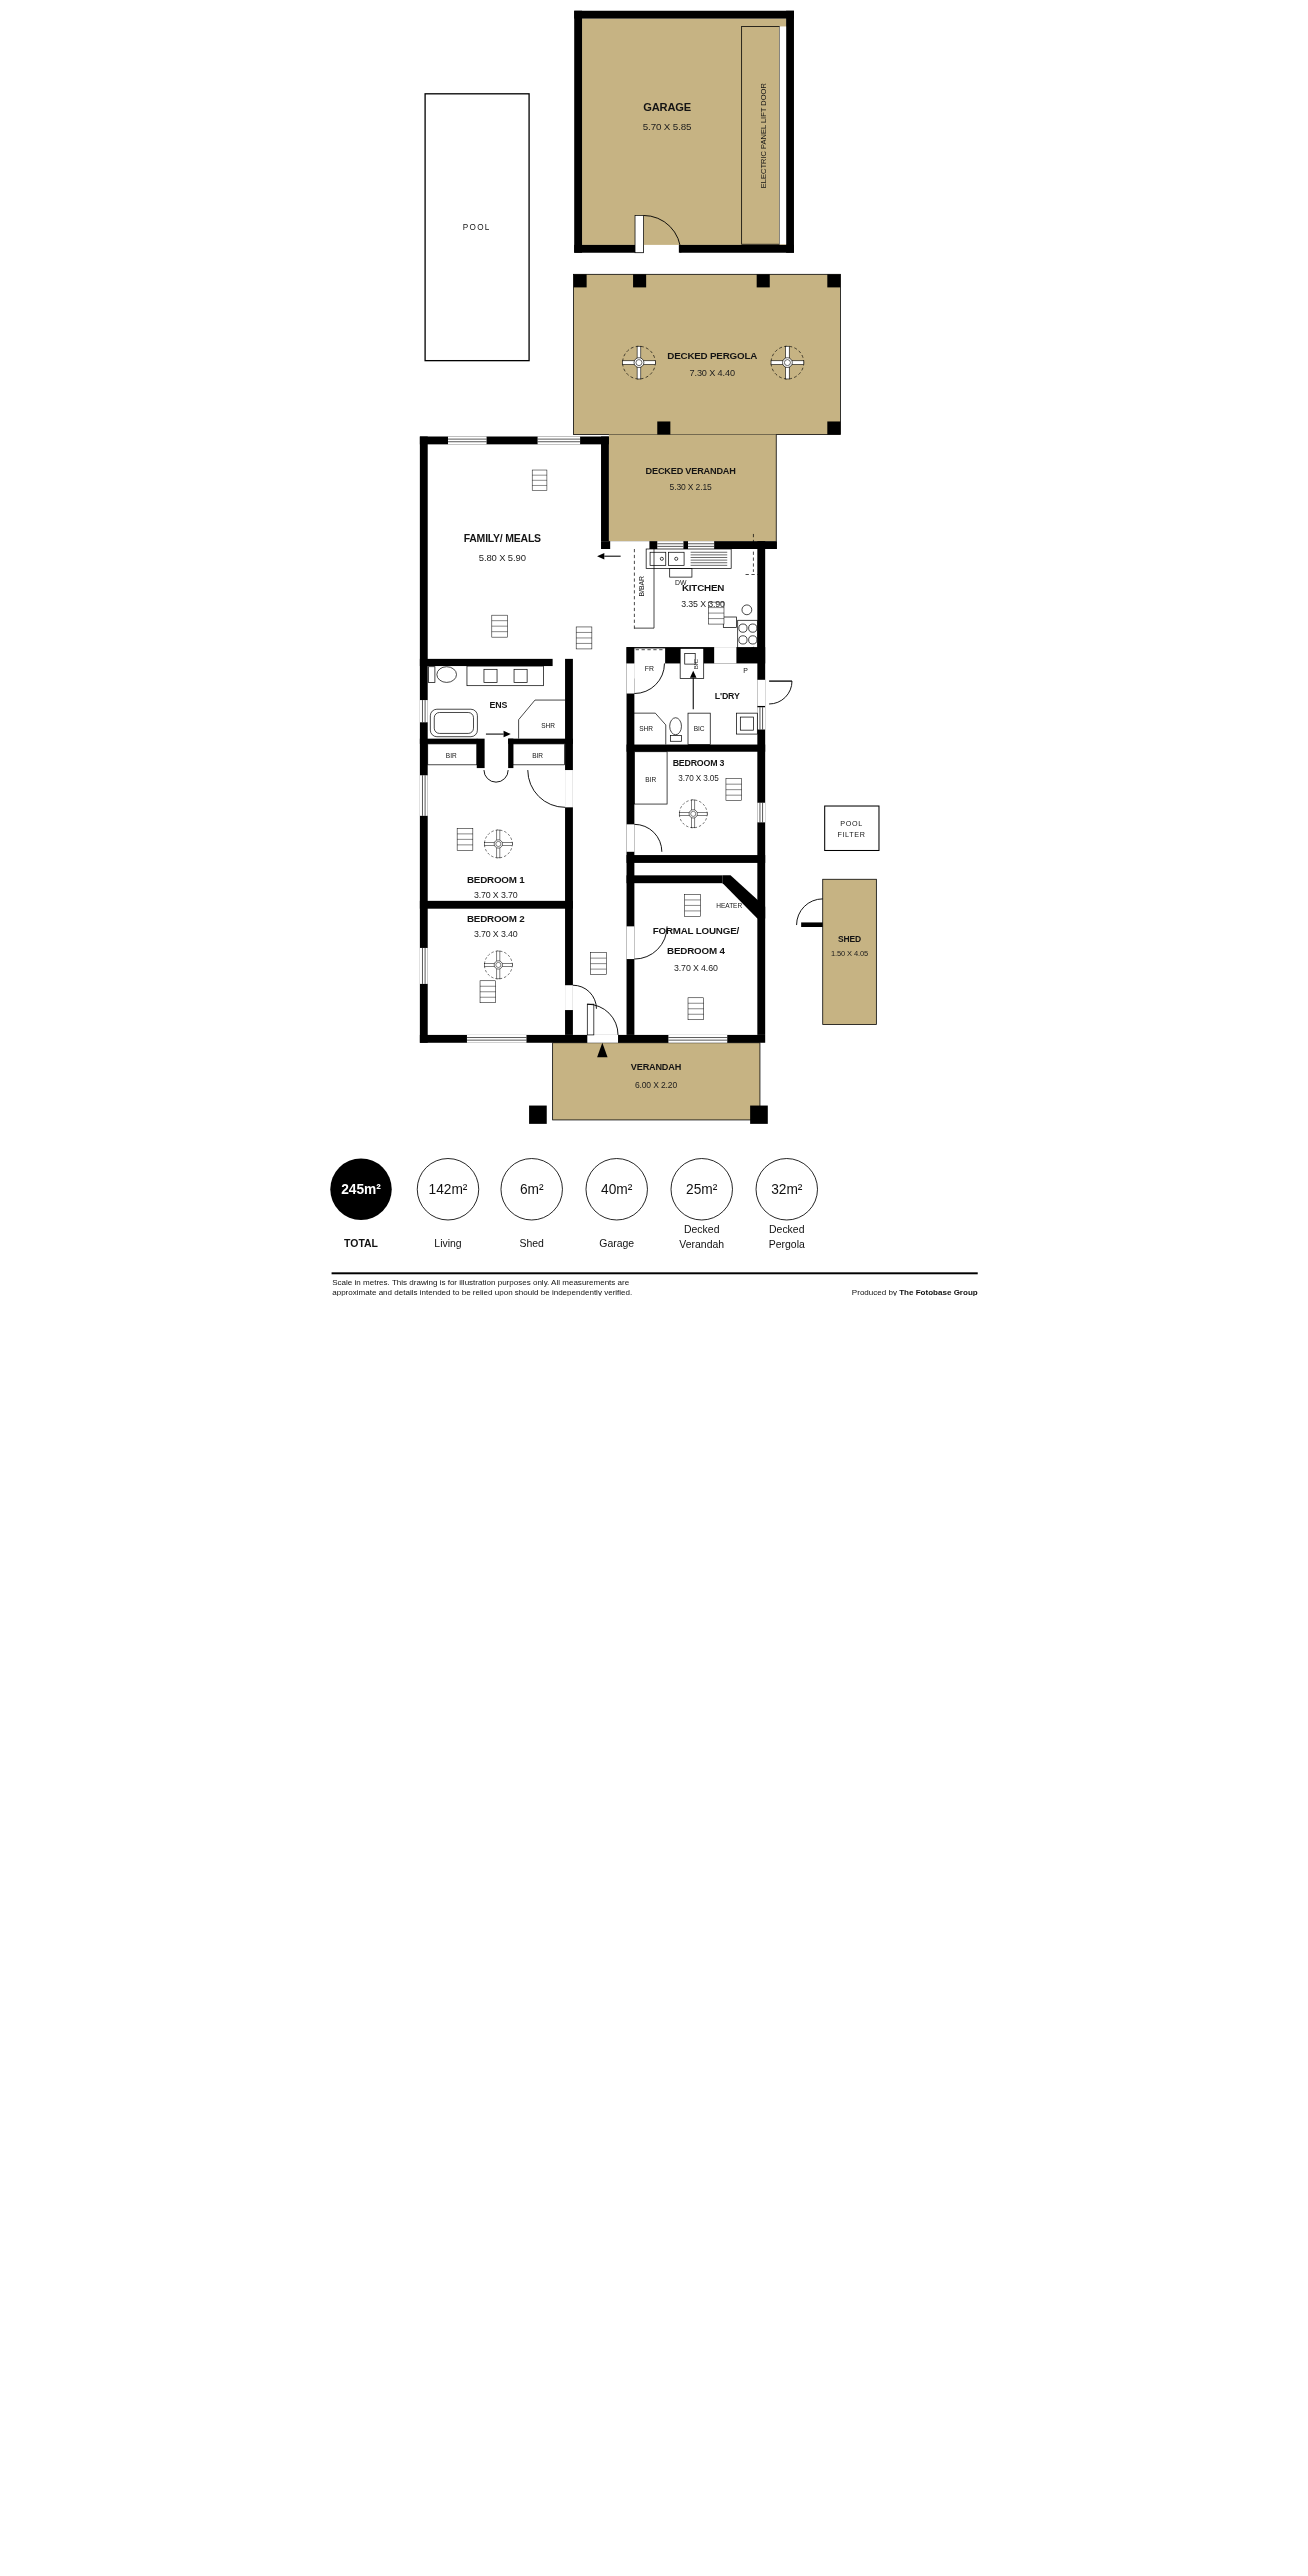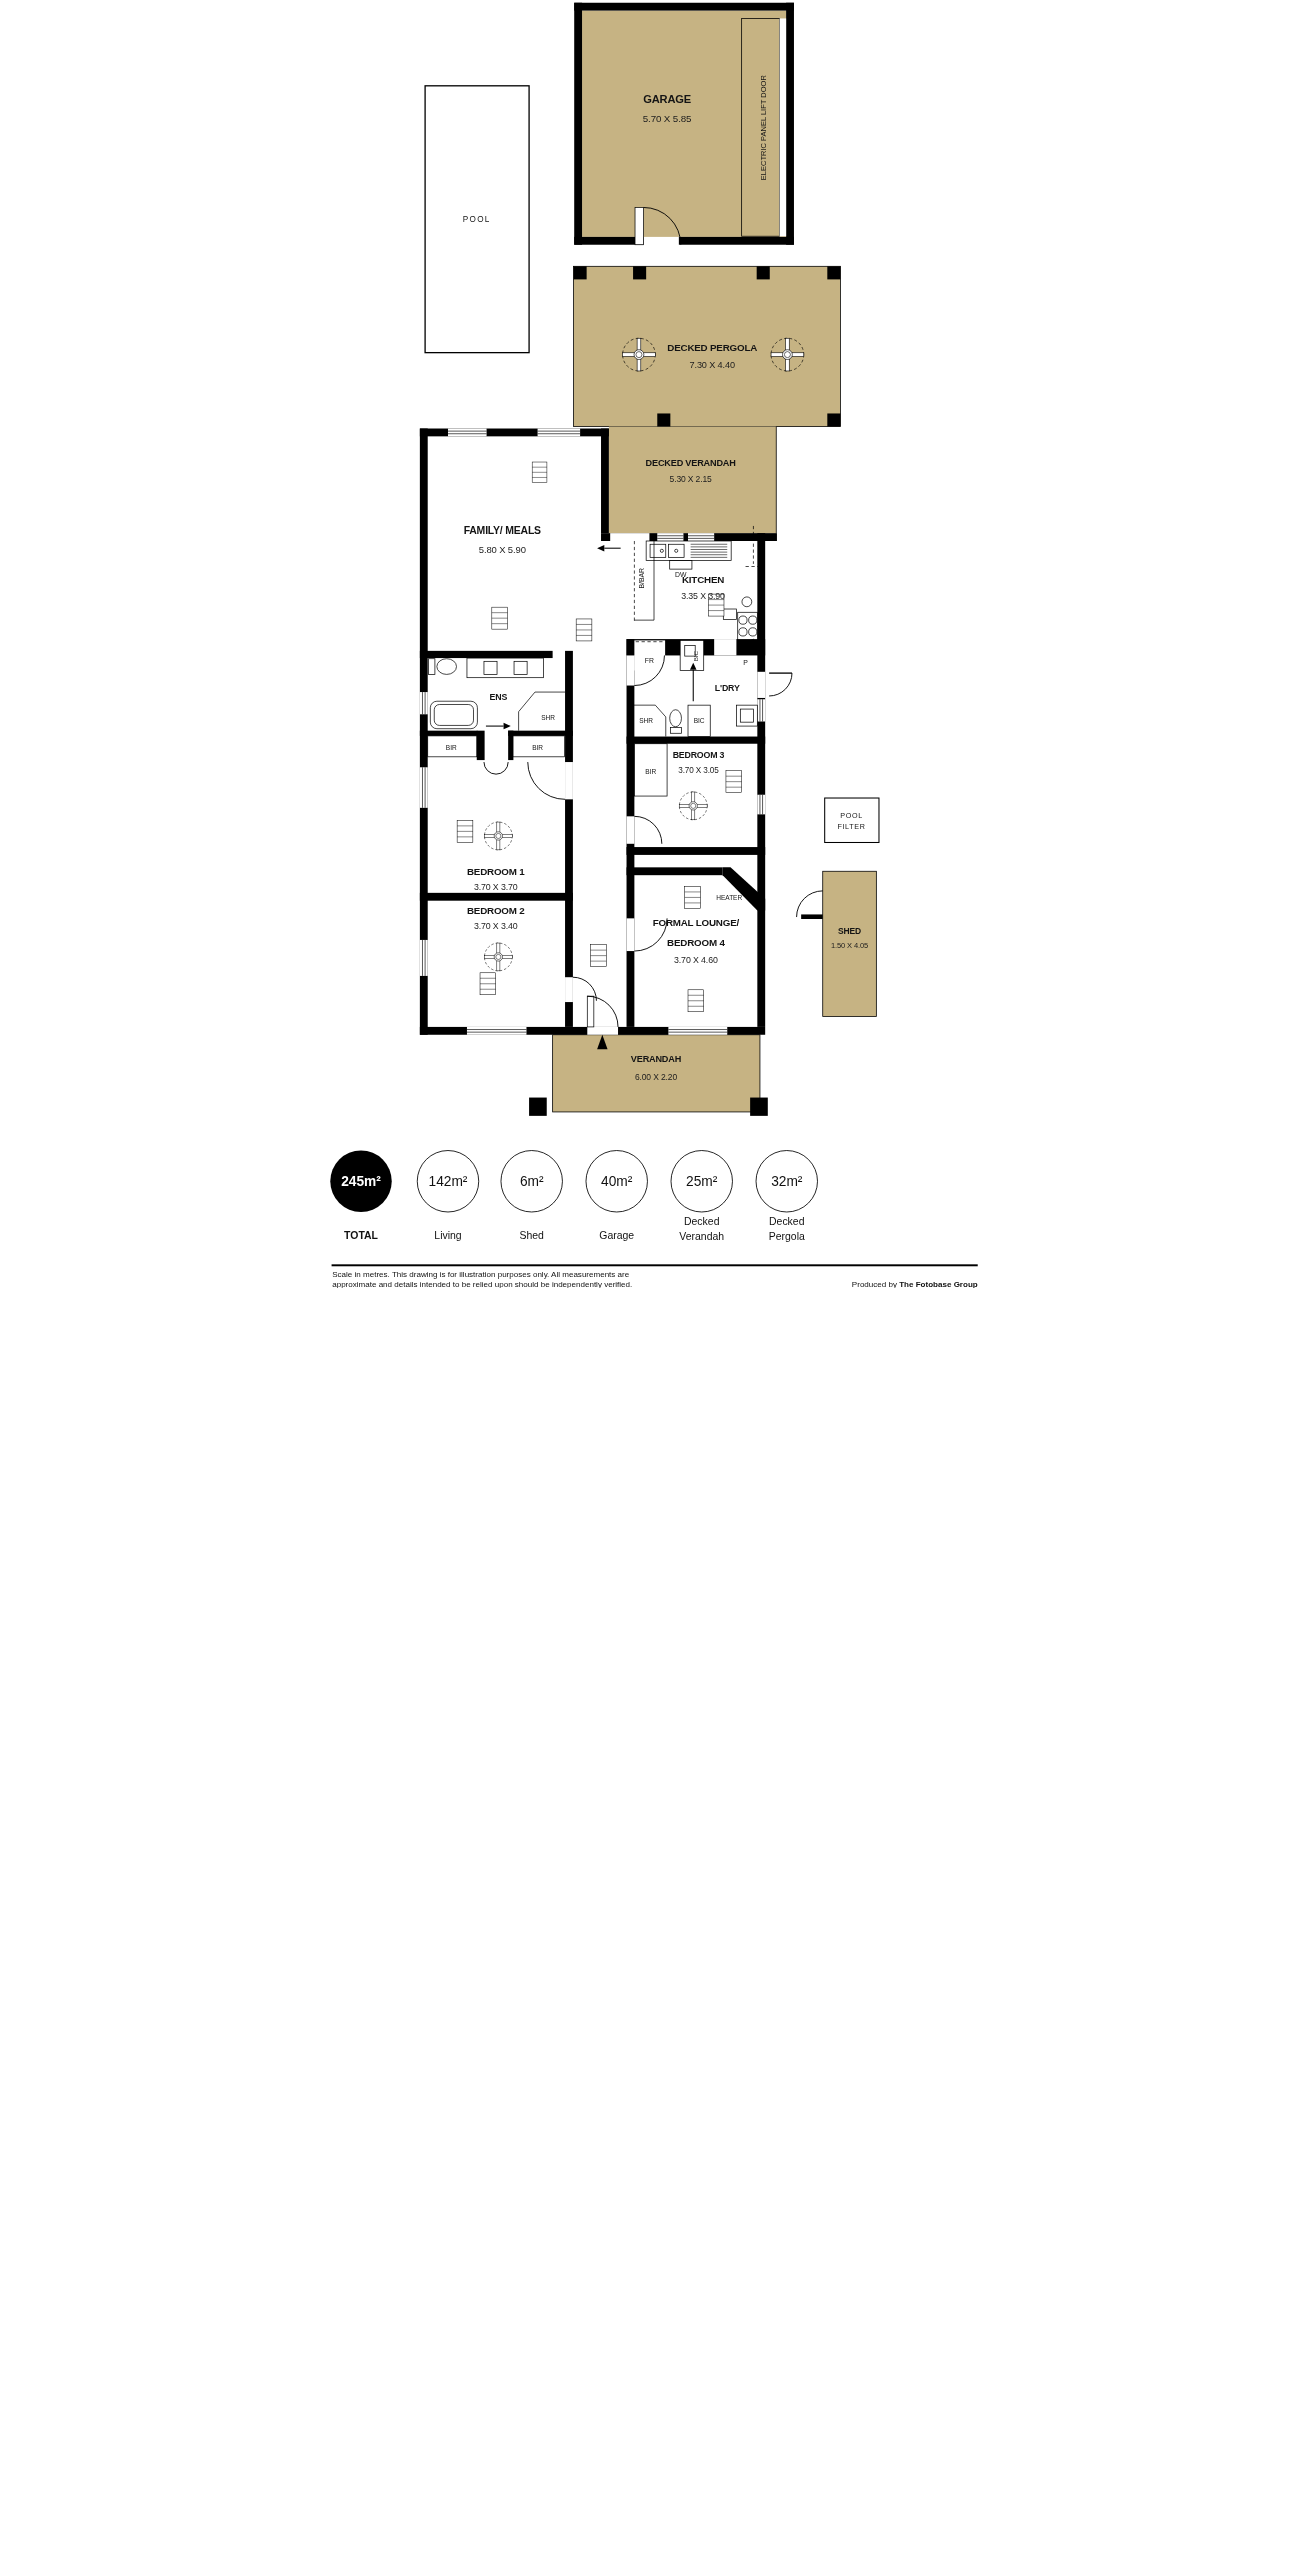--- a/index.html
+++ b/index.html
@@ -1,16 +1,16 @@
 <!DOCTYPE html>
 <html style="font-size:10.5px"><head>
 <meta charset="utf-8">
 <style>
   html,body{margin:0;padding:0;background:#fff;}
-  .page{width:654px;margin:0 auto;background:#fff;}
+  .page{width:654px;margin:8px auto;background:#fff;}
   svg{display:block;font-family:"Liberation Sans",sans-serif;}
   .rn{font-weight:700;fill:#141414;text-anchor:middle;letter-spacing:-0.3px;}
   .dm{font-weight:400;fill:#1d1d1d;text-anchor:middle;letter-spacing:-0.2px;}
   .lb{font-weight:400;fill:#141414;text-anchor:middle;}
   .bv{font-size:21px;text-anchor:middle;fill:#111;}
   .bvw{font-size:21px;text-anchor:middle;fill:#fff;font-weight:700;}
   .bl{font-size:16px;text-anchor:middle;fill:#111;}
   .blb{font-weight:700;}
   .ft{font-size:12.3px;fill:#111;}
   .arc{fill:none;stroke:#000;stroke-width:1.4;}

